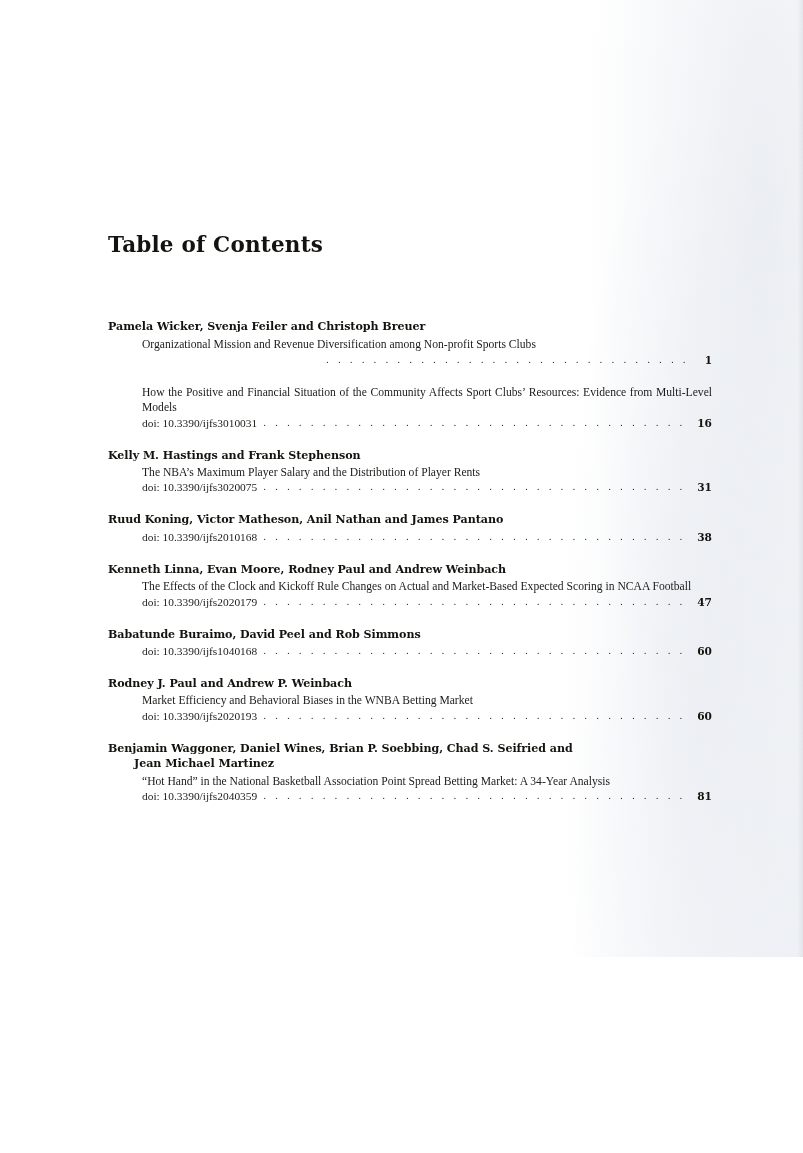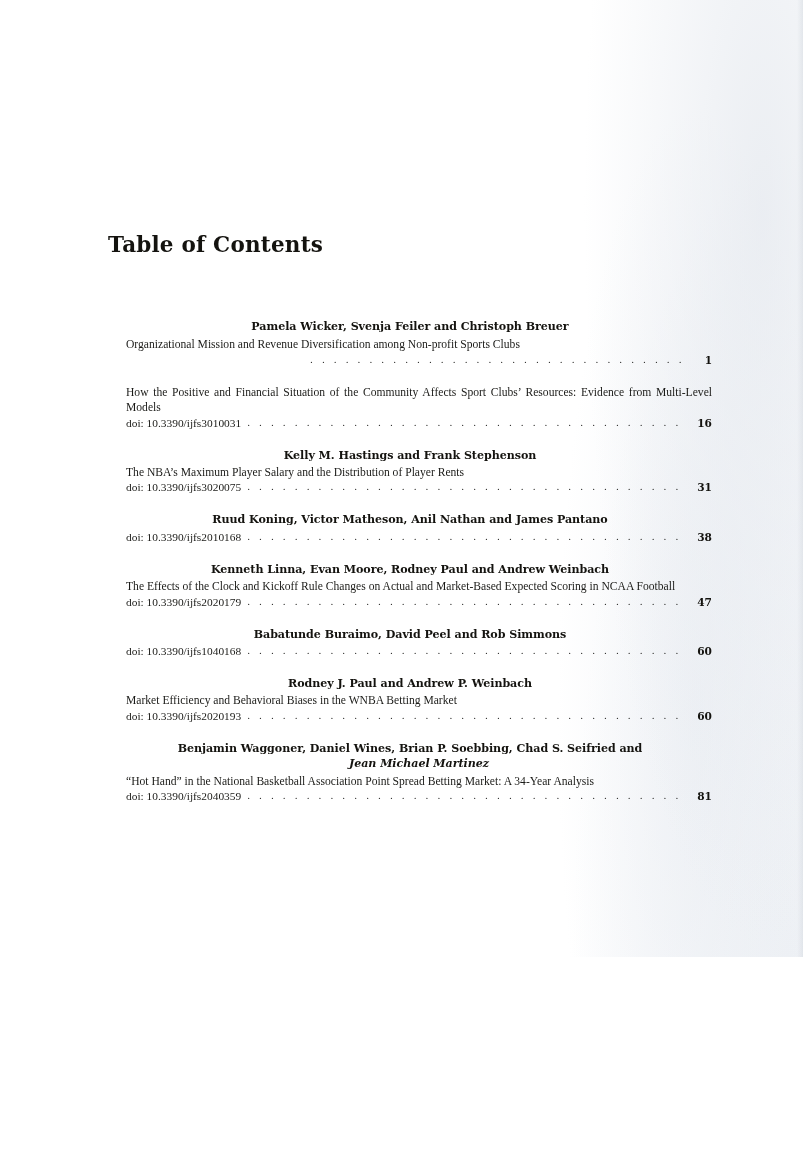--- a/index.html
+++ b/index.html
@@ -62,29 +62,27 @@
   .entry {
     margin-bottom: 16.5px;
   }
   .authors {
     font-family: "DejaVu Serif", serif;
     font-weight: bold;
     font-size: 11.1px;
     line-height: 15.5px;
     color: #14130f;
     letter-spacing: -0.05px;
-    text-align: center;
   }
   .authors .line2 {
     display: block;
-    margin-left: 18px;
-    font-style: italic;
+    margin-left: 26px;
   }
   .body-block {
-    margin-left: 18px;
+    margin-left: 34px;
     margin-top: 2px;
   }
   .title-line {
     font-family: "Liberation Serif", serif;
     font-size: 11.6px;
     line-height: 15.4px;
     color: #1b1b18;
     text-align: justify;
     text-align-last: left;
   }

